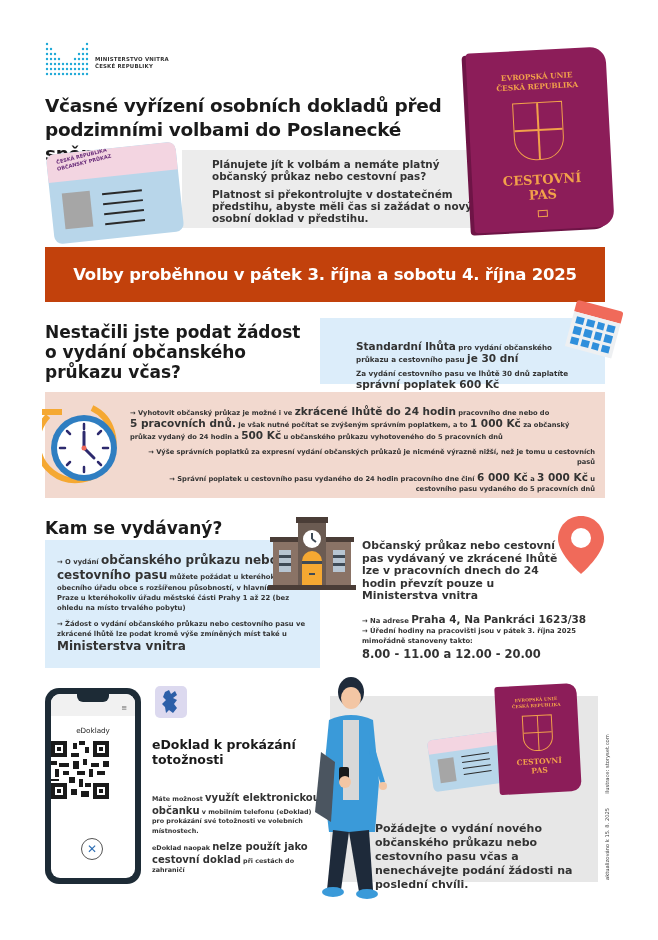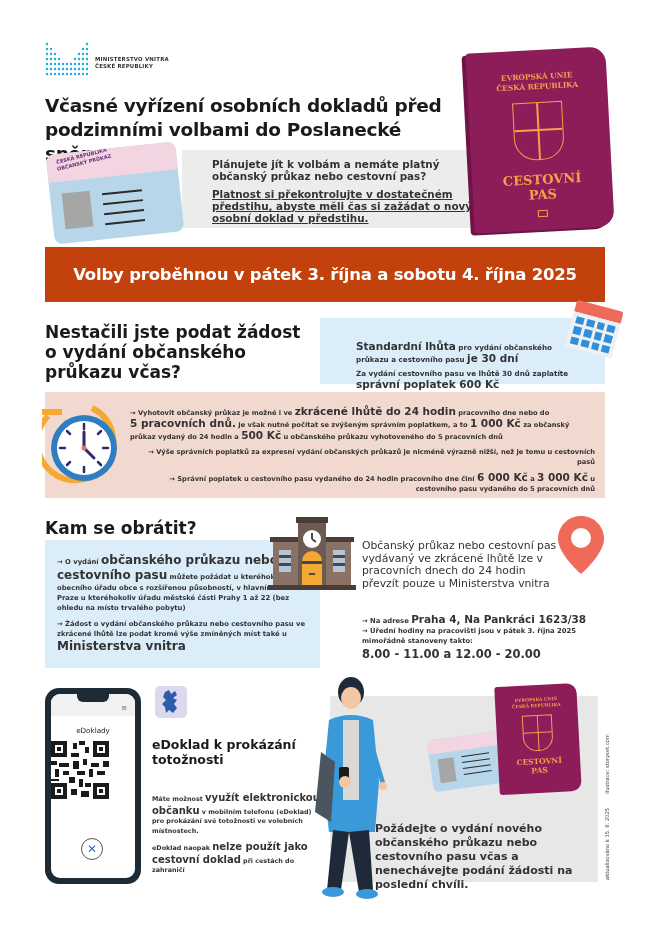--- a/index.html
+++ b/index.html
@@ -10,21 +10,21 @@
   
   .logo { left: 45px; top: 42px; width: 140px; height: 38px; }
   .logo-dots { position: absolute; left: 0; top: 0; width: 44px; height: 36px; }
   .logo-text { position: absolute; left: 50px; top: 14px; font-size: 5.4px; font-weight: bold; line-height: 7px; color: #333; letter-spacing: 0.2px; }
 
   .title { left: 45px; top: 94px; width: 430px; font-size: 18.5px; font-weight: bold; line-height: 24px; color: #1a1a1a; letter-spacing: -0.3px; }
 
   
   .intro-box { left: 182px; top: 150px; width: 320px; height: 78px; background: #ececec; }
   .intro-text { left: 212px; top: 158px; width: 270px; font-size: 10.4px; font-weight: bold; line-height: 12px; color: #333; }
-  .intro-text p + p { margin-top: 6px; text-decoration: underline; }
+  .intro-text p + p { margin-top: 6px; }
 
   
   .idcard { left: 50px; top: 148px; width: 130px; height: 90px; transform: rotate(-6deg); border-radius: 8px; overflow: hidden; background: #b8d6ea; }
   .idcard .top { height: 28px; background: #f3d5e1; padding: 5px 0 0 10px; }
   .idcard .top span { display: block; font-size: 5px; font-weight: bold; color: #6a2d7a; line-height: 7px; transform: rotate(-8deg); transform-origin: left; }
   .idcard .photo { position: absolute; left: 12px; top: 40px; width: 28px; height: 36px; background: #a6a6a6; }
   .idcard .line { position: absolute; left: 52px; width: 40px; height: 1.5px; background: #2a2a2a; }
 
   
   .passport { left: 470px; top: 50px; width: 140px; height: 180px; background: #8c1d59; border-radius: 4px 16px 16px 4px; transform: rotate(-3deg); box-shadow: -4px 2px 0 #6e1446; }
@@ -65,21 +65,21 @@
   .kam-title { left: 45px; top: 518px; }
 
   .kam-box { left: 45px; top: 540px; width: 275px; height: 128px; background: #dcedfa; }
   .kam-text { left: 57px; top: 553px; width: 250px; font-size: 6.8px; font-weight: bold; line-height: 10px; color: #333; }
   .kam-text .xl { font-size: 12px; line-height: 15px; }
   .kam-text p + p { margin-top: 6px; }
 
   
   .building { left: 266px; top: 515px; width: 92px; height: 76px; }
 
-  .ministry-text { left: 362px; top: 540px; width: 200px; font-size: 10.8px; font-weight: normal; line-height: 12.5px; color: #333; }
+  .ministry-text { left: 362px; top: 540px; width: 200px; font-size: 10.8px; font-weight: bold; line-height: 12.5px; color: #333; }
   .addr-text { left: 362px; top: 614px; width: 240px; font-size: 6.8px; font-weight: bold; line-height: 10px; color: #333; }
   .addr-text .lg { font-size: 10.5px; }
   .addr-text .hours { font-size: 11.5px; line-height: 16px; display: block; }
 
   .pin { left: 558px; top: 516px; width: 46px; height: 58px; }
 
   
   .phone { left: 45px; top: 688px; width: 96px; height: 196px; background: #1d2b36; border-radius: 14px; padding: 6px; }
   .phone .screen { width: 100%; height: 100%; background: #ffffff; border-radius: 9px; position: relative; overflow: hidden; }
   .phone .notch { position: absolute; left: 26px; top: -2px; width: 32px; height: 10px; background: #1d2b36; border-radius: 0 0 6px 6px; }
@@ -263,21 +263,21 @@
     <line x1="42" y1="46" x2="52" y2="56" stroke-width="3"></line>
   </g>
   <circle cx="42" cy="46" r="2.5" fill="#f06a5a"></circle>
 </svg>
 <div class="abs exp-text">
   <p><span>→ Vyhotovit občanský průkaz je možné i ve </span><span class="xl">zkrácené lhůtě do 24 hodin</span><span> pracovního dne nebo do </span><br><span class="xl">5 pracovních dnů.</span><span> Je však nutné počítat se zvýšeným správním poplatkem, a to </span><span class="xl">1 000 Kč</span><span> za občanský průkaz vydaný do 24 hodin a </span><span class="xl">500 Kč</span><span> u občanského průkazu vyhotoveného do 5 pracovních dnů</span></p>
   <p>→ Výše správních poplatků za expresní vydání občanských průkazů je nicméně výrazně nižší, než je tomu u cestovních pasů</p>
   <p><span>→ Správní poplatek u cestovního pasu vydaného do 24 hodin pracovního dne činí </span><span class="xl">6 000 Kč</span><span> a </span><span class="xl">3 000 Kč</span><span> u cestovního pasu vydaného do 5 pracovních dnů</span></p>
 </div>
 
-<h2 class="abs h2 kam-title">Kam se obrátit?</h2>
+<h2 class="abs h2 kam-title">Kam se vydávaný?</h2>
 <div class="abs kam-box"></div>
 <div class="abs kam-text">
   <p><span>→ O vydání </span><span class="xl">občanského průkazu nebo cestovního pasu</span><span> můžete požádat u kteréhokoliv obecního úřadu obce s rozšířenou působností, v hlavním městě Praze u kteréhokoliv úřadu městské části Prahy 1 až 22 (bez ohledu na místo trvalého pobytu)</span></p>
   <p><span>→ Žádost o vydání občanského průkazu nebo cestovního pasu ve zkrácené lhůtě lze podat kromě výše zmíněných míst také u </span><span class="xl">Ministerstva vnitra</span></p>
 </div>
 
 <svg class="abs building" viewBox="0 0 92 76">
   <rect x="30" y="2" width="32" height="6" fill="#4a3d37"></rect>
   <rect x="32" y="8" width="28" height="62" fill="#6b5b52"></rect>
   <rect x="4" y="22" width="28" height="5" fill="#4a3d37"></rect>

